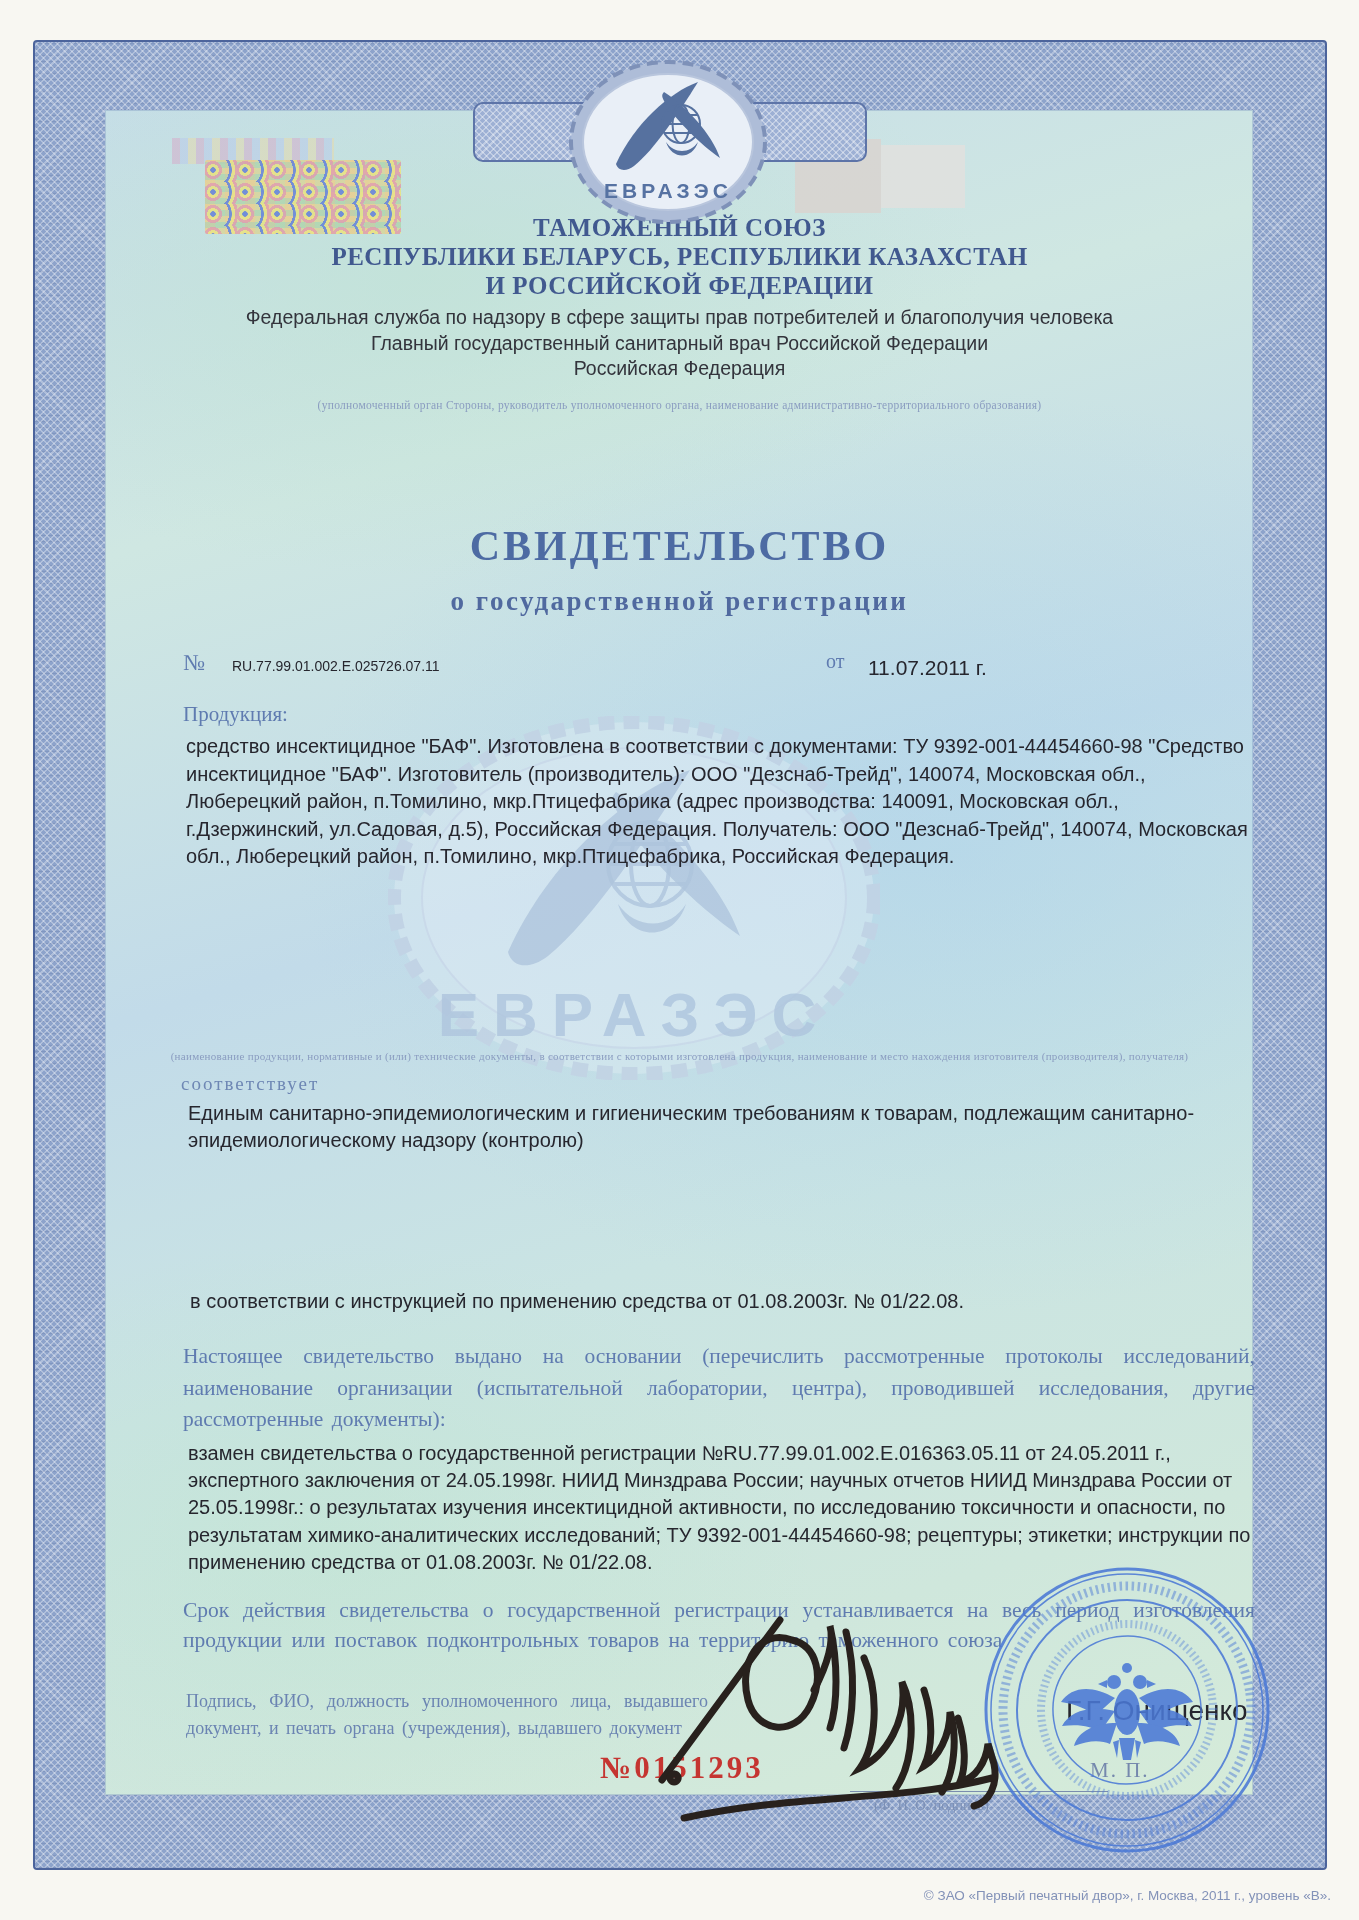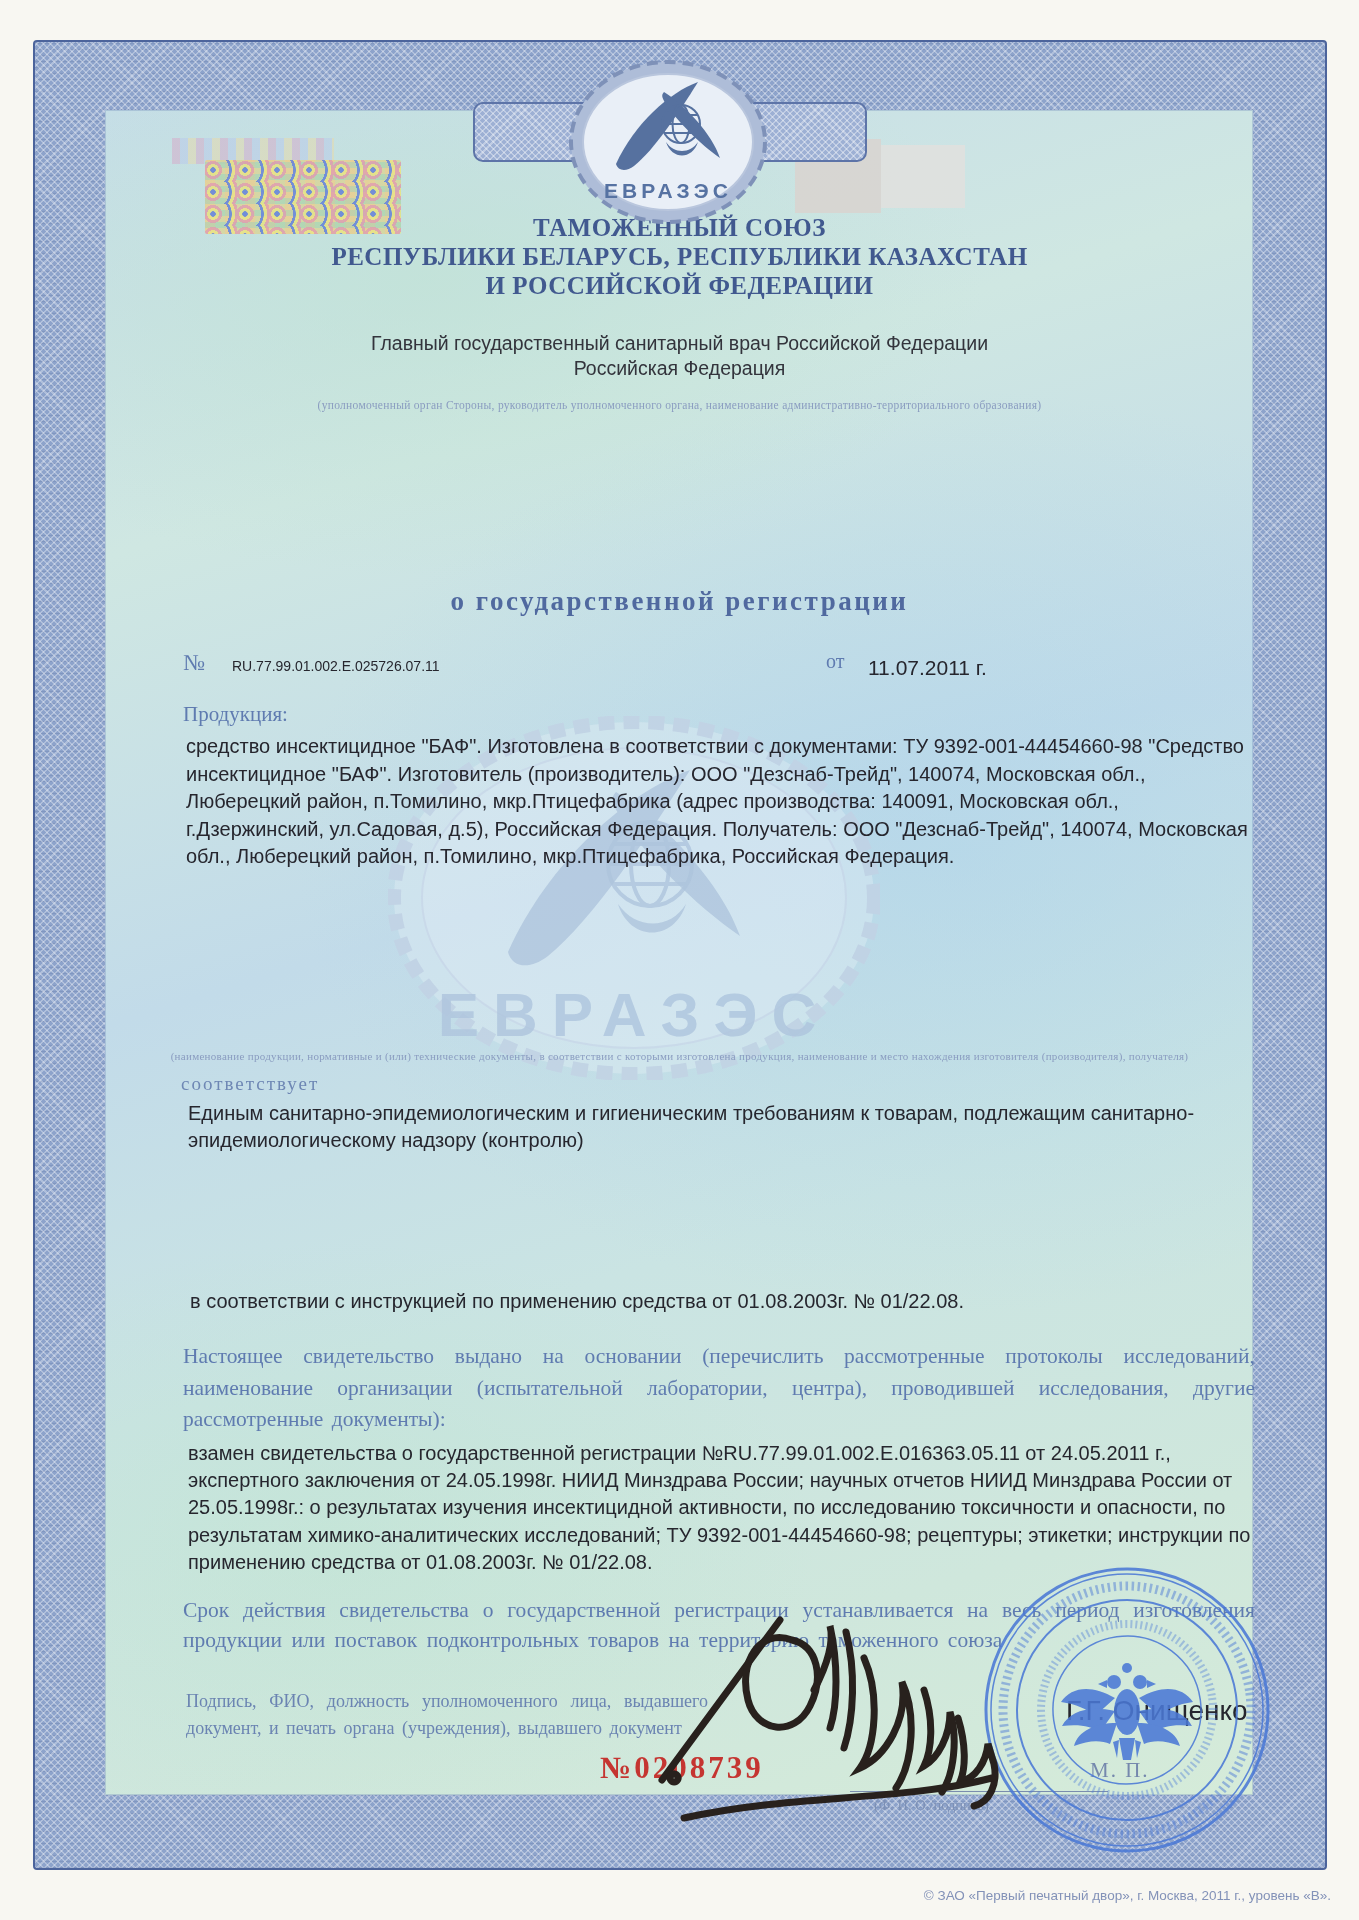--- a/index.html
+++ b/index.html
@@ -115,25 +115,27 @@
     <path d="M230 188 C248 214 282 214 298 188 C286 226 242 226 230 188 Z" fill="#a9bdd8" opacity=".8"></path>
     <text x="246" y="320" text-anchor="middle" font-family="Liberation Sans, sans-serif" font-size="62" font-weight="bold" letter-spacing="14" fill="#aabfdb" opacity=".85">ЕВРАЗЭС</text>
   </svg>
 
   <div class="content">
 
     <div class="abs c union" style="top:214px">ТАМОЖЕННЫЙ СОЮЗ</div>
     <div class="abs c union" style="top:243px">РЕСПУБЛИКИ БЕЛАРУСЬ, РЕСПУБЛИКИ КАЗАХСТАН</div>
     <div class="abs c union" style="top:272px">И РОССИЙСКОЙ ФЕДЕРАЦИИ</div>
 
+    <div class="abs c auth" style="top:305px">Федеральная служба по надзору в сфере защиты прав потребителей и благополучия человека</div>
     <div class="abs c auth" style="top:356px">Российская Федерация</div>
     <div class="abs c auth" style="top:331px">Главный государственный санитарный врач Российской Федерации</div>
 
     <div class="abs c tiny" style="top:399px">(уполномоченный орган Стороны, руководитель уполномоченного органа, наименование административно-территориального образования)</div>
 
+    <div class="abs c title-main" style="top:522px">СВИДЕТЕЛЬСТВО</div>
     <div class="abs c title-sub" style="top:586px">о государственной регистрации</div>
 
     <div class="abs blue-serif" style="left:183px;top:650px;font-size:23px">№</div>
     <div class="abs black-sans" style="left:232px;top:658px;font-size:14px">RU.77.99.01.002.Е.025726.07.11</div>
     <div class="abs blue-serif" style="left:826px;top:650px;font-size:20px">от</div>
     <div class="abs black-sans" style="left:868px;top:656px;font-size:21px">11.07.2011 г.</div>
 
     <div class="abs blue-serif" style="left:183px;top:702px;font-size:21px">Продукция:</div>
     <div class="abs black-sans" style="left:186px;top:733px;width:1066px;font-size:20px;line-height:27.6px">средство инсектицидное "БАФ". Изготовлена в соответствии с документами: ТУ 9392-001-44454660-98 "Средство инсектицидное "БАФ". Изготовитель (производитель): ООО "Дезснаб-Трейд", 140074, Московская обл., Люберецкий район, п.Томилино, мкр.Птицефабрика (адрес производства: 140091, Московская обл., г.Дзержинский, ул.Садовая, д.5), Российская Федерация.  Получатель: ООО "Дезснаб-Трейд", 140074, Московская обл., Люберецкий район, п.Томилино, мкр.Птицефабрика, Российская Федерация.</div>
 
@@ -144,21 +146,21 @@
 
     <div class="abs black-sans" style="left:190px;top:1290px;font-size:20px">в соответствии с инструкцией по применению средства от 01.08.2003г. № 01/22.08.</div>
 
     <div class="abs blue-serif just" style="left:183px;top:1341px;width:1072px;font-size:21.5px;line-height:31.5px;word-spacing:3px">Настоящее свидетельство выдано на основании (перечислить рассмотренные протоколы исследований, наименование организации (испытательной лаборатории, центра), проводившей исследования, другие рассмотренные документы):</div>
     <div class="abs black-sans" style="left:188px;top:1440px;width:1075px;font-size:20px;line-height:27.2px">взамен свидетельства о государственной регистрации №RU.77.99.01.002.Е.016363.05.11 от 24.05.2011 г., экспертного заключения от 24.05.1998г. НИИД Минздрава России; научных отчетов НИИД Минздрава России от 25.05.1998г.: о результатах изучения инсектицидной активности, по исследованию токсичности и опасности, по результатам химико-аналитических исследований; ТУ 9392-001-44454660-98; рецептуры; этикетки; инструкции по применению средства от 01.08.2003г. № 01/22.08.</div>
 
     <div class="abs blue-serif just" style="left:183px;top:1596px;width:1072px;font-size:21.5px;line-height:29.5px;word-spacing:4px">Срок действия свидетельства о государственной регистрации устанавливается на весь период изготовления продукции или поставок подконтрольных товаров на территорию таможенного союза</div>
 
     <div class="abs blue-serif just" style="left:186px;top:1688px;width:522px;font-size:18px;line-height:27px;word-spacing:3px;color:#6b84b2">Подпись, ФИО, должность уполномоченного лица, выдавшего документ, и печать органа (учреждения), выдавшего документ</div>
 
-    <div class="abs serial" style="left:600px;top:1750px">№0208739</div>
+    <div class="abs serial" style="left:600px;top:1750px">№0151293</div>
 
     <div class="abs sig-rule" style="left:850px;top:1791px;width:258px"></div>
     <div class="abs blue-serif" style="left:874px;top:1797px;font-size:14.5px;color:#7d90b5">(Ф. И. О./подпись)</div>
 
     <div class="abs black-sans name-print" style="left:1066px;top:1695px;font-size:28px;position:absolute;z-index:6">Г.Г. Онищенко</div>
     <div class="abs blue-serif" style="left:1090px;top:1758px;font-size:21px;letter-spacing:2px;color:#7588ad;z-index:6">М. П.</div>
 
     <div class="abs footer-note" style="right:28px;top:1888px;font-size:13.5px">© ЗАО «Первый печатный двор»,  г. Москва,  2011 г., уровень «В».</div>
   </div>
 

